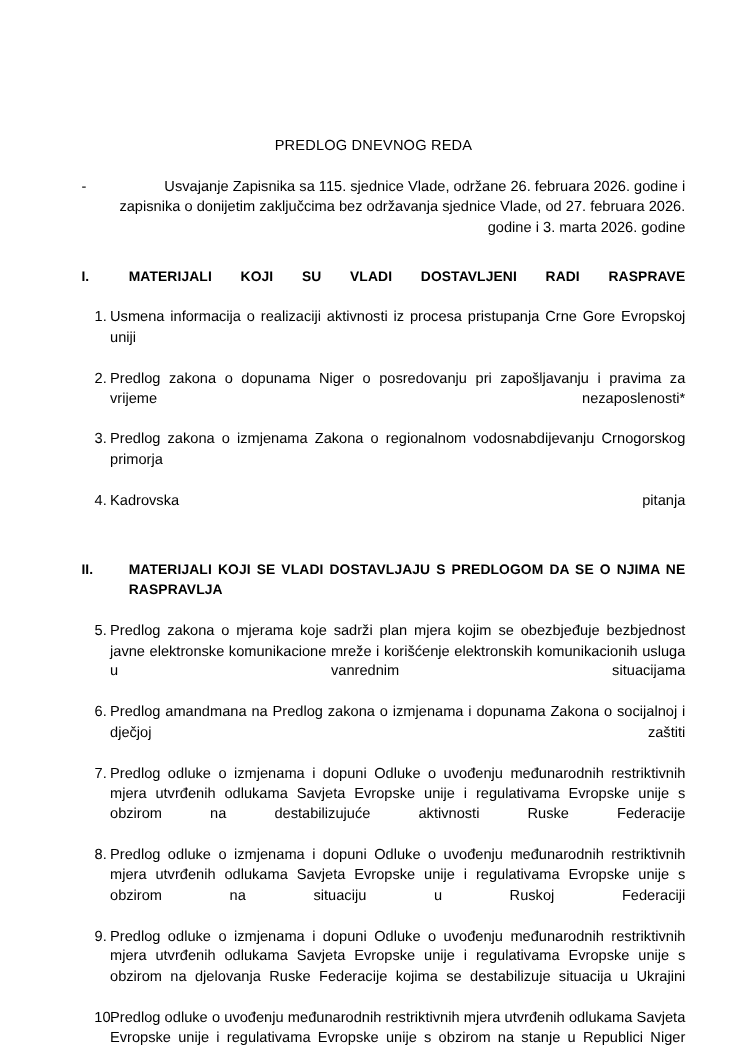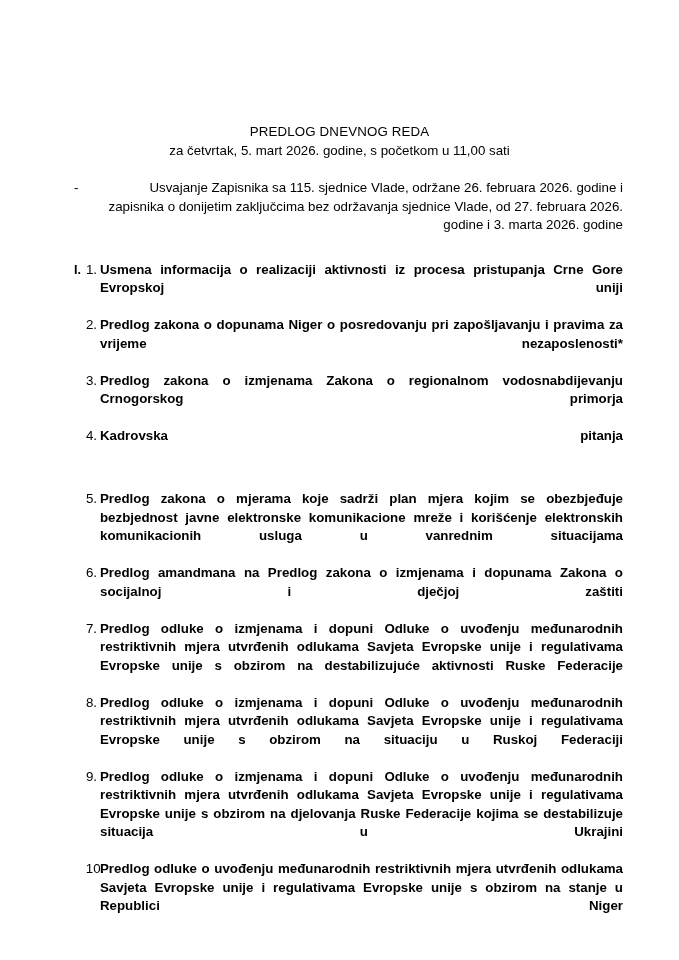--- a/index.html
+++ b/index.html
@@ -105,49 +105,48 @@
     text-align: right;
     white-space: nowrap;
   }
   ol.agenda li.wide .num {
     width: 44px;
     text-align: center;
     left: 17px;
   }
   ol.agenda li .itext {
     display: block;
-    font-weight: bold;
   }
   
   ol.agenda li .itext::after,
   .section-heading .htext::after {
     content: "";
     display: inline-block;
     width: 100%;
   }
 </style>
 </head>
 <body>
 
 <div class="page">
   <div class="content">
 
     <div class="title-block">
       <div class="title-line title-main">PREDLOG DNEVNOG REDA</div>
-      <div class="title-line">za četvrtak, 5. mart 2026. godine, s početkom u 11,00 sati</div>
     </div>
 
     <div class="intro">
       <span class="dash">-</span>
       <span>Usvajanje Zapisnika sa 115. sjednice Vlade, održane 26. februara 2026. godine i zapisnika o donijetim zaključcima bez održavanja sjednice Vlade, od 27. februara 2026. godine i 3. marta 2026. godine</span>
     </div>
 
     <div class="section">
       <div class="section-heading">
         <span class="numeral">I.</span>
+        <span class="htext">MATERIJALI KOJI SU VLADI DOSTAVLJENI RADI RASPRAVE</span>
       </div>
       <ol class="agenda">
         <li>
           <span class="num">1.</span>
           <span class="itext">Usmena informacija o realizaciji aktivnosti iz procesa pristupanja Crne Gore Evropskoj uniji</span>
         </li>
         <li>
           <span class="num">2.</span>
           <span class="itext">Predlog zakona o dopunama Niger o posredovanju pri zapošljavanju i pravima za vrijeme nezaposlenosti*</span>
         </li>
@@ -156,20 +155,24 @@
           <span class="itext">Predlog zakona o izmjenama Zakona o regionalnom vodosnabdijevanju Crnogorskog primorja</span>
         </li>
         <li>
           <span class="num">4.</span>
           <span class="itext">Kadrovska pitanja</span>
         </li>
       </ol>
     </div>
 
     <div class="section second">
+      <div class="section-heading">
+        <span class="numeral">II.</span>
+        <span class="htext">MATERIJALI KOJI SE VLADI DOSTAVLJAJU S PREDLOGOM DA SE O NJIMA NE RASPRAVLJA</span>
+      </div>
       <ol class="agenda">
         <li>
           <span class="num">5.</span>
           <span class="itext">Predlog zakona o mjerama koje sadrži plan mjera kojim se obezbjeđuje bezbjednost javne elektronske komunikacione mreže i korišćenje elektronskih komunikacionih usluga u vanrednim situacijama</span>
         </li>
         <li>
           <span class="num">6.</span>
           <span class="itext">Predlog amandmana na Predlog zakona o izmjenama i dopunama Zakona o socijalnoj i dječjoj zaštiti</span>
         </li>
         <li>

